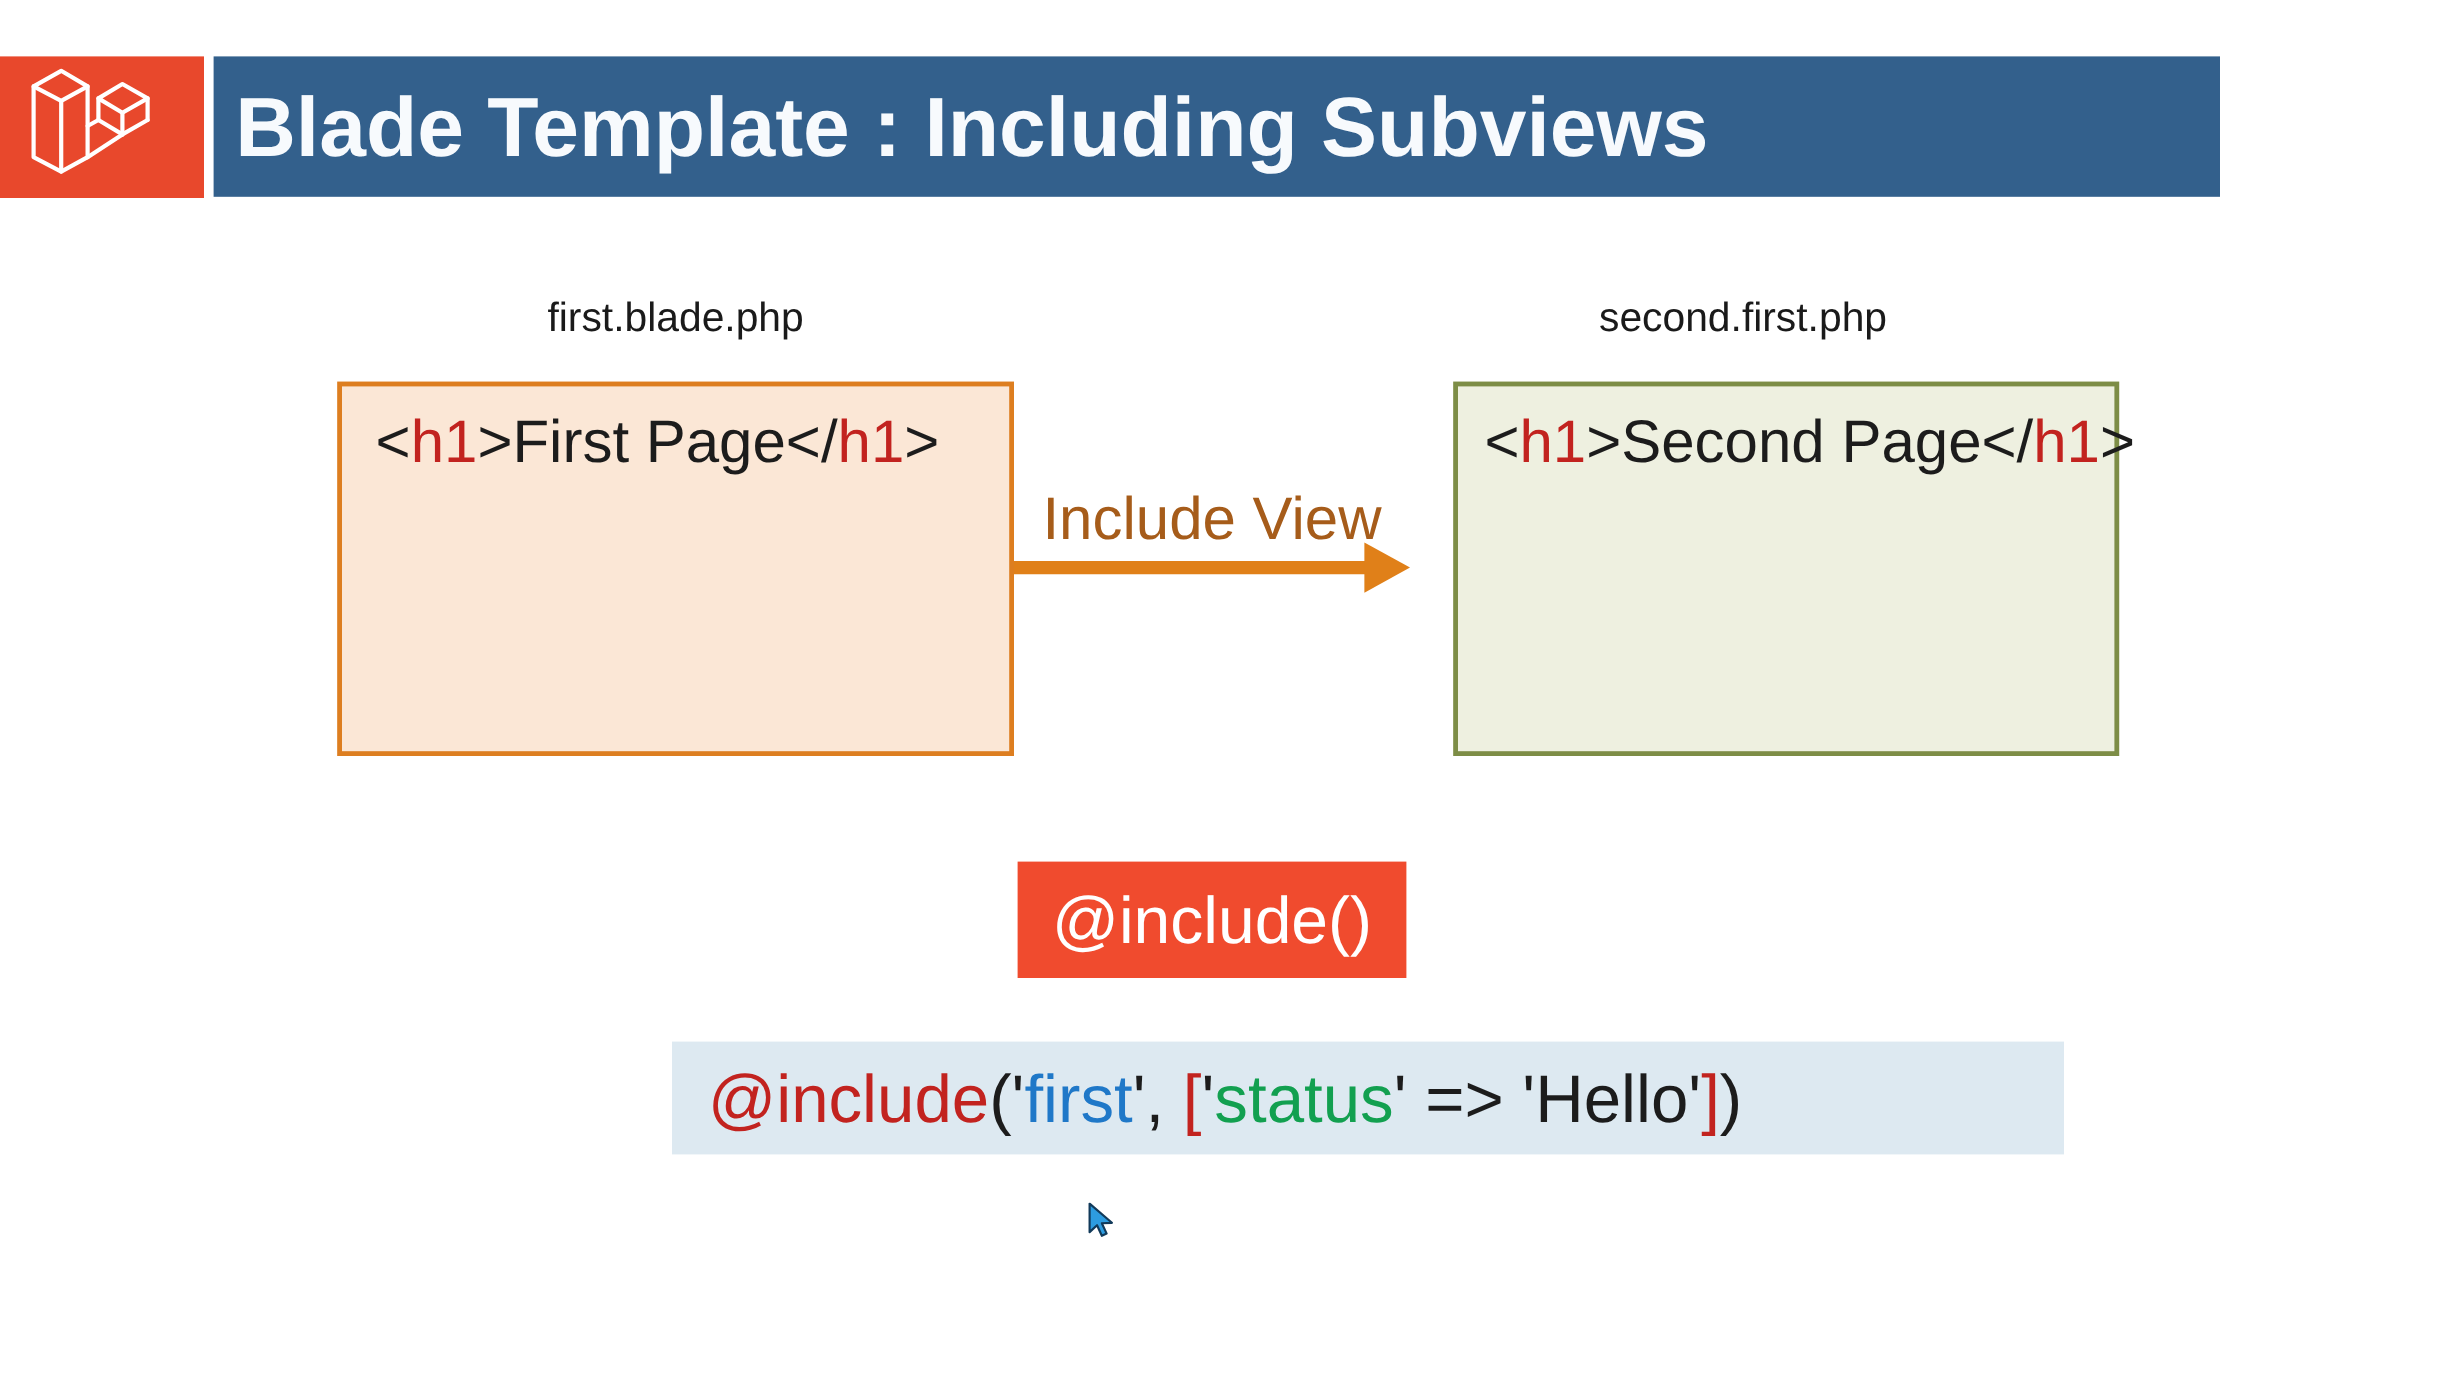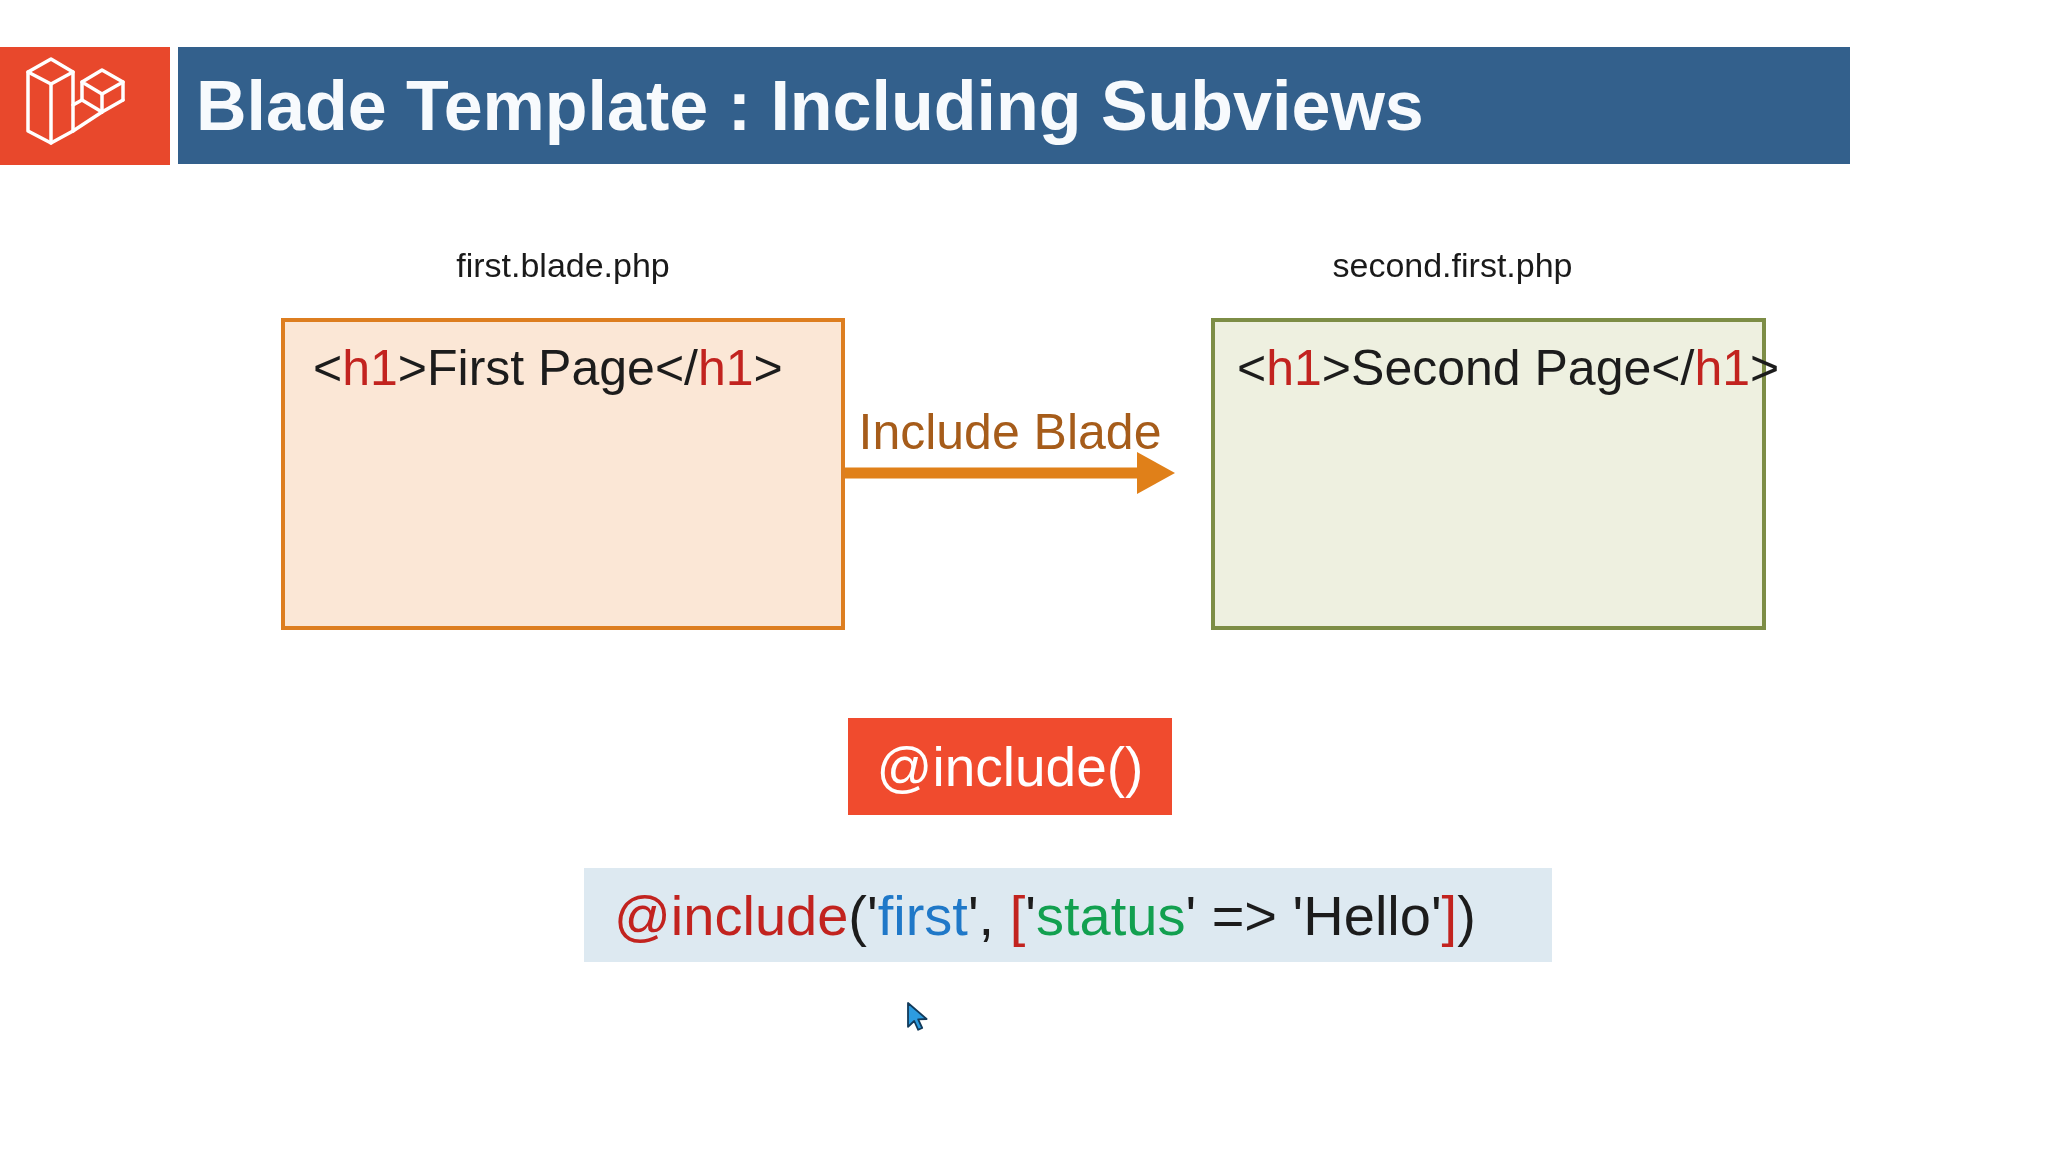--- a/index.html
+++ b/index.html
@@ -44,24 +44,24 @@
     font-size:50px;color:var(--arrow-label,#a65c1a);white-space:nowrap;
   }
   .arrow-svg{position:absolute;left:845px;top:400px;}
   .badge{
     position:absolute;left:848px;top:718px;width:324px;height:97px;
     background:var(--badge-bg,#f04b2e);color:var(--badge-text,#ffffff);
     display:flex;align-items:center;justify-content:center;
     font-size:55px;white-space:nowrap;
   }
   .example-box{
-    position:absolute;left:560px;top:868px;width:968px;height:94px;
+    position:absolute;left:560px;top:868px;width:1160px;height:94px;
     background:var(--code-bg,#dde9f1);box-sizing:border-box;
     display:flex;align-items:center;padding-left:30px;
-    font-size:56px;white-space:nowrap;margin-left:24px;
+    font-size:56px;white-space:nowrap;
   }
   .cursor{position:absolute;left:906px;top:1002px;}
 </style>
 </head>
 <body>
 
 <div class="slide">
 
   <div class="logo-box">
     <svg width="170" height="118" viewBox="0 0 170 118" fill="none" stroke="#ffffff" stroke-width="3.5" stroke-linejoin="round" stroke-linecap="round">
@@ -86,21 +86,21 @@
   <div class="file-label second">second.first.php</div>
 
   <div class="code-box first">
     <div class="code-line"><span class="tok-plain">&lt;</span><span class="tok-red">h1</span><span class="tok-plain">&gt;First Page&lt;/</span><span class="tok-red">h1</span><span class="tok-plain">&gt;</span></div>
   </div>
 
   <div class="code-box second">
     <div class="code-line"><span class="tok-plain">&lt;</span><span class="tok-red">h1</span><span class="tok-plain">&gt;Second Page&lt;/</span><span class="tok-red">h1</span><span class="tok-plain">&gt;</span></div>
   </div>
 
-  <div class="arrow-label">Include Blade</div>
+  <div class="arrow-label">Include View</div>
   <svg class="arrow-svg" width="330" height="100" viewBox="0 0 330 100">
     <line x1="0" y1="73" x2="296" y2="73" stroke="var(--arrow,#e08019)" stroke-width="11"></line>
     <polygon points="292,52 330,73 292,94" fill="var(--arrow,#e08019)"></polygon>
   </svg>
 
   <div class="badge">@include()</div>
 
   <div class="example-box">
     <div class="code-line"><span class="tok-red">@include</span><span class="tok-plain">(</span><span class="tok-plain">'</span><span class="tok-blue">first</span><span class="tok-plain">', </span><span class="tok-red">[</span><span class="tok-plain">'</span><span class="tok-green">status</span><span class="tok-plain">'</span><span class="tok-plain"> =&gt; </span><span class="tok-plain">'Hello'</span><span class="tok-red">]</span><span class="tok-plain">)</span></div>
   </div>

